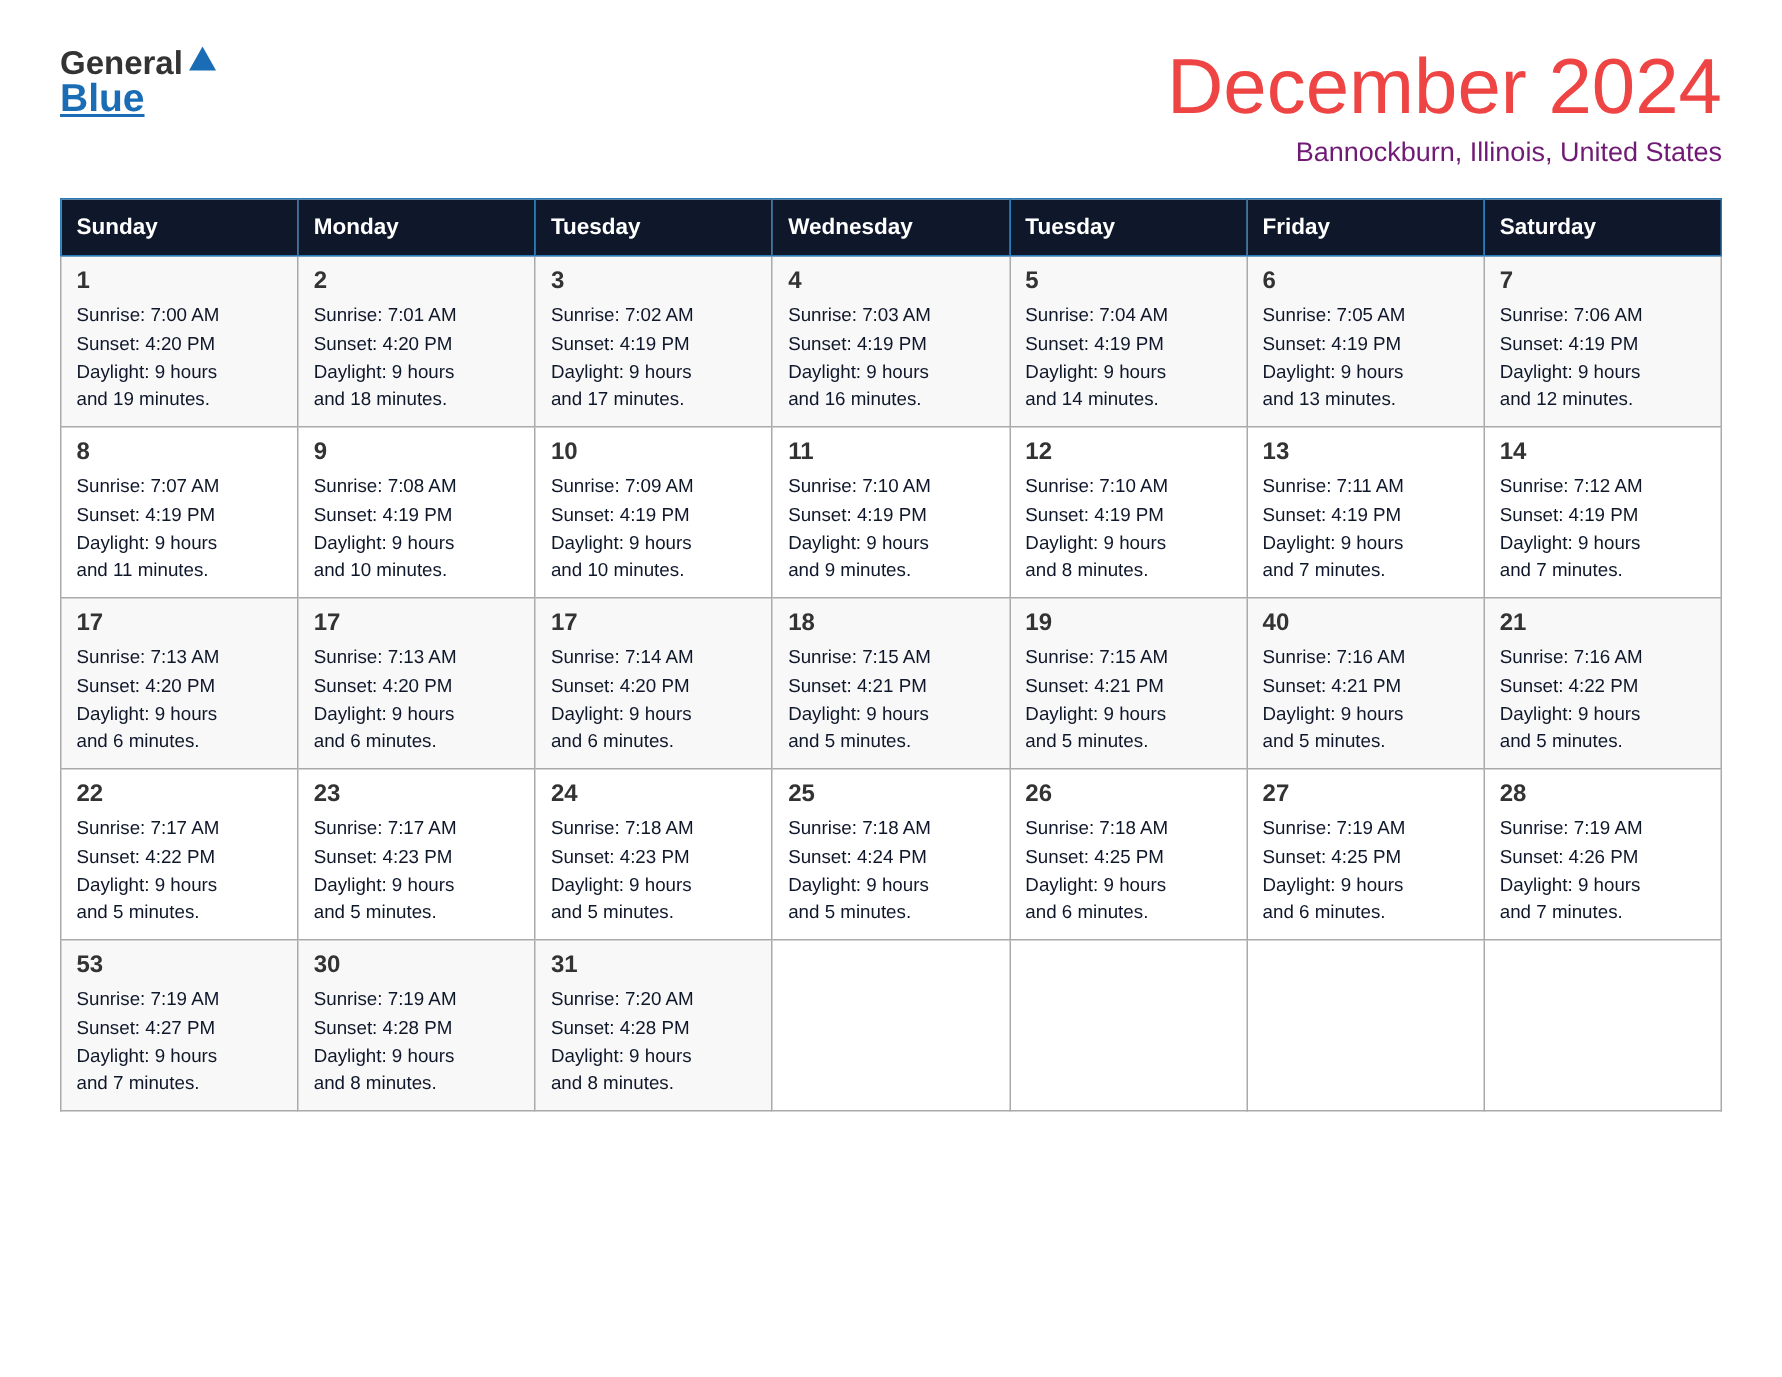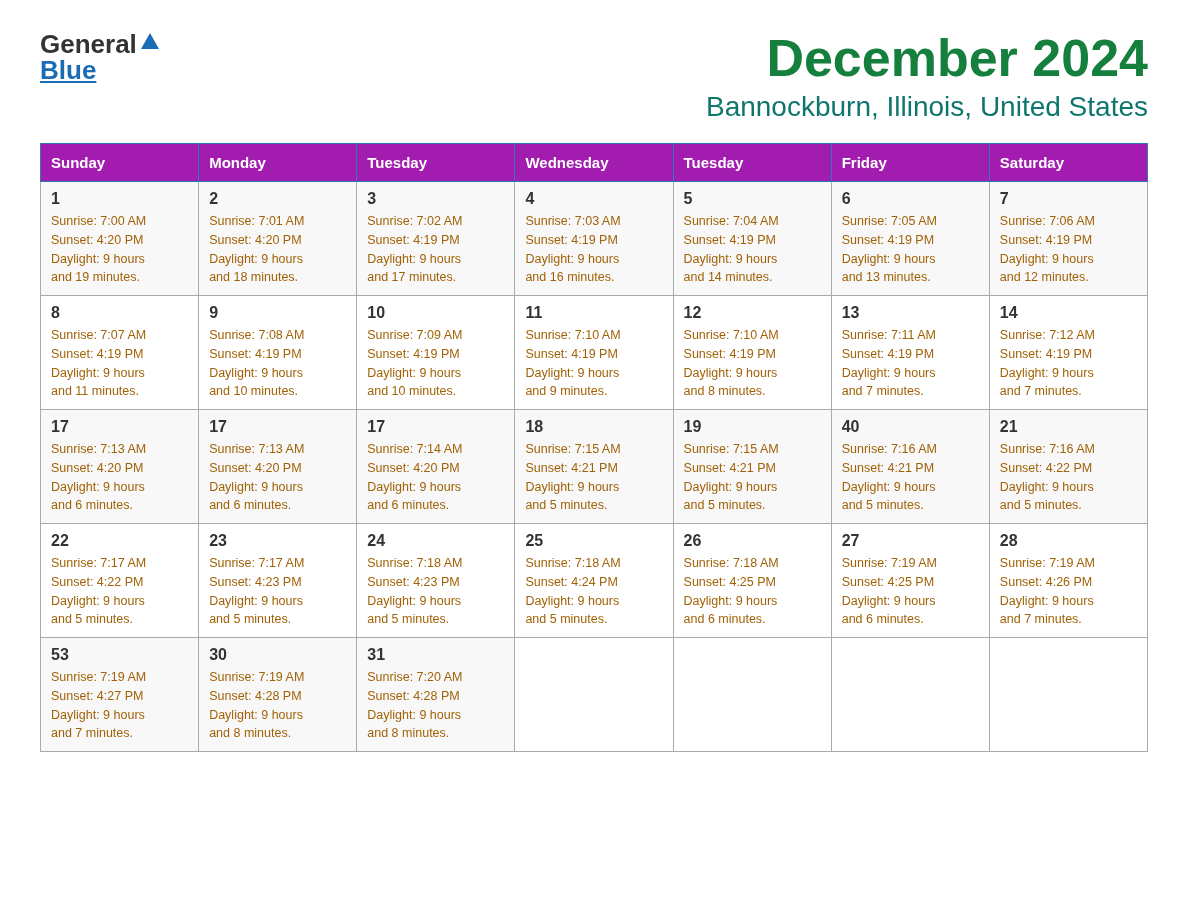--- a/index.html
+++ b/index.html
@@ -15,54 +15,54 @@
       align-items: flex-start;
       justify-content: space-between;
       margin-bottom: 20px;
     }
     .logo {
       display: flex;
       flex-direction: column;
       align-items: flex-start;
     }
     .logo-general {
-      font-size: 26px;
+      font-size: 22px;
       font-weight: bold;
       color: #333;
       line-height: 1.1;
     }
     .logo-blue {
       font-size: 26px;
       font-weight: bold;
       color: #1a6db5;
       display: flex;
       align-items: center;
       text-decoration: underline;
     }
     .title-block {
       text-align: right;
     }
     .main-title {
       font-size: 52px;
-      font-weight: bold;
-      color: #15803d;
+      font-weight: normal;
+      color: #ef4444;
       line-height: 1.1;
     }
     .subtitle {
-      font-size: 28px;
-      color: #0f766e;
+      font-size: 18px;
+      color: #701a75;
       margin-top: 4px;
     }
     table {
       width: 100%;
       border-collapse: collapse;
       table-layout: fixed;
     }
     thead tr th {
-      background-color: #a21caf;
+      background-color: #0f172a;
       color: #fff;
       font-size: 15px;
       font-weight: bold;
       padding: 10px 10px;
       text-align: left;
       border: 1px solid #2a7ab8;
     }
     tbody tr td {
       border: 1px solid #aaa;
       vertical-align: top;
@@ -80,21 +80,21 @@
     }
     .day-number {
       font-size: 16px;
       font-weight: bold;
       margin-bottom: 4px;
       display: block;
     }
     .day-info {
       font-size: 12.5px;
       line-height: 1.5;
-      color: #a16207;
+      color: #0f172a;
     }
     .empty-cell {
       background: #fff !important;
     }
   </style>
 </head>
 <body>
 
 <div class="header-row">
   <div class="logo">

